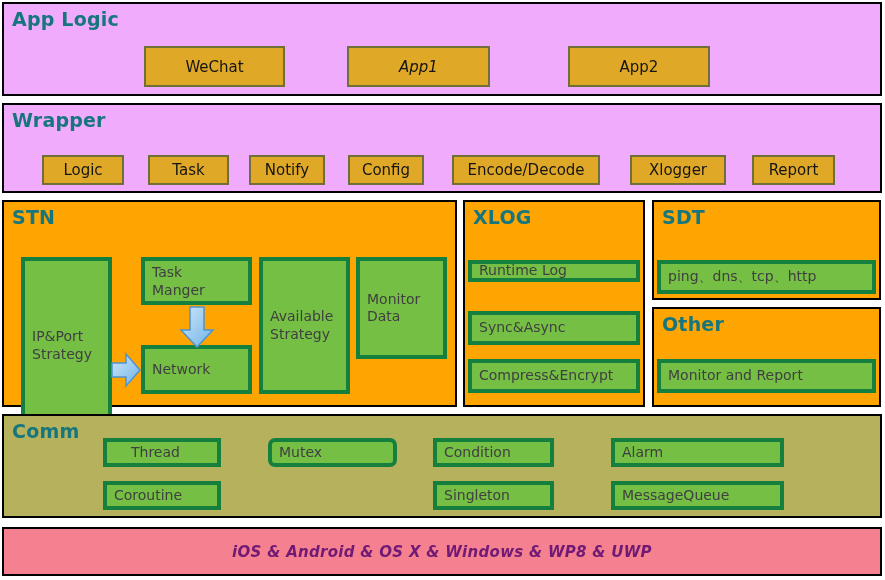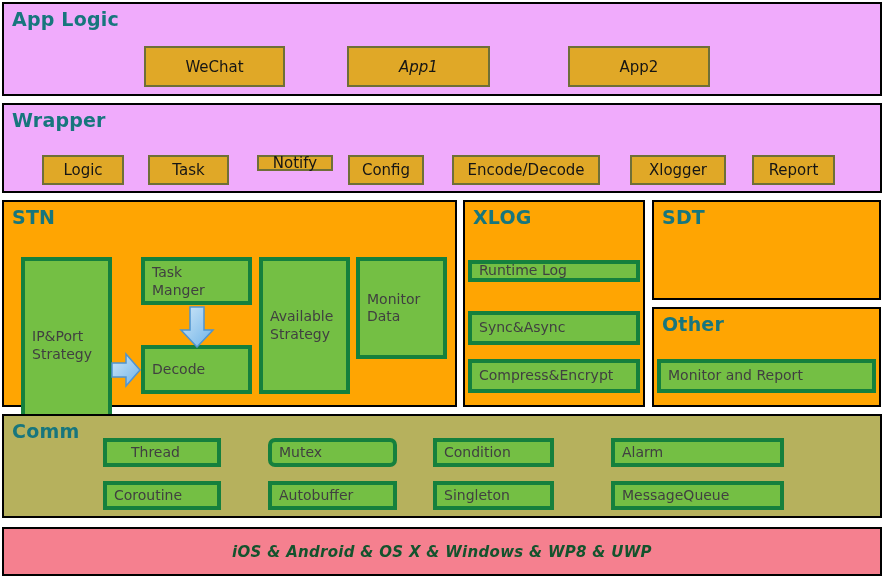--- a/index.html
+++ b/index.html
@@ -11,53 +11,53 @@
   .bg-olive{background:#b6b15d;}
   .bg-pink{background:#f5808f;}
   .sec-title{position:absolute;left:8px;top:4px;color:#17767d;font-weight:bold;font-size:19px;letter-spacing:.2px;}
   .ybox{position:absolute;background:#e0a827;border:2px solid #6f6f37;box-sizing:border-box;
         display:flex;align-items:center;justify-content:center;font-size:15px;color:#151515;}
   .gbox{position:absolute;background:#74bf44;border:4px solid #15803d;box-sizing:border-box;
         display:flex;align-items:center;padding:0 7px;font-size:14px;color:#404040;line-height:1.25;}
   .gbox.top-align{align-items:flex-start;padding-top:3px;}
   .gbox.top-align .wrapnarrow{display:block;width:62px;}
   .arrow{position:absolute;}
-  .platform-label{width:100%;text-align:center;color:#14532d;font-size:15px;font-style:italic;
+  .platform-label{width:100%;text-align:center;color:#701a75;font-size:15px;font-style:italic;
         font-weight:600;letter-spacing:.3px;}
 </style>
 </head>
 <body>
 
 <div class="stage">
 
   <div class="sec bg-gray" style="left:2px;top:2px;width:880px;height:94px;">
     <div class="sec-title">App Logic</div>
     <div class="ybox" style="left:140px;top:42px;width:141px;height:41px;">WeChat</div>
     <div class="ybox" style="left:343px;top:42px;width:143px;height:41px;font-style:italic;">App1</div>
     <div class="ybox" style="left:564px;top:42px;width:142px;height:41px;">App2</div>
   </div>
 
   <div class="sec bg-gray" style="left:2px;top:103px;width:880px;height:90px;">
     <div class="sec-title">Wrapper</div>
     <div class="ybox" style="left:38px;top:50px;width:82px;height:30px;">Logic</div>
     <div class="ybox" style="left:144px;top:50px;width:81px;height:30px;">Task</div>
-    <div class="ybox" style="left:253px;top:50px;width:76px;height:16px;">Notify</div>
+    <div class="ybox" style="left:245px;top:50px;width:76px;height:30px;">Notify</div>
     <div class="ybox" style="left:344px;top:50px;width:76px;height:30px;">Config</div>
     <div class="ybox" style="left:448px;top:50px;width:148px;height:30px;">Encode/Decode</div>
     <div class="ybox" style="left:626px;top:50px;width:96px;height:30px;">Xlogger</div>
     <div class="ybox" style="left:748px;top:50px;width:83px;height:30px;">Report</div>
   </div>
 
   <div class="sec bg-orange" style="left:2px;top:200px;width:455px;height:207px;">
     <div class="sec-title">STN</div>
     <div class="gbox" style="left:17px;top:55px;width:91px;height:177px;">IP&amp;Port Strategy</div>
     <div class="gbox top-align" style="left:137px;top:55px;width:111px;height:48px;">
         <span class="wrapnarrow">Task Manger</span>
       </div>
-    <div class="gbox" style="left:137px;top:143px;width:111px;height:49px;">Decode</div>
+    <div class="gbox" style="left:137px;top:143px;width:111px;height:49px;">Network</div>
     <div class="gbox" style="left:255px;top:55px;width:91px;height:137px;">Available Strategy</div>
     <div class="gbox" style="left:352px;top:55px;width:91px;height:102px;">Monitor Data</div>
 
     <svg class="arrow" style="left:175px;top:104px;" width="36" height="42" viewBox="0 0 36 42">
       <defs>
         <linearGradient id="agrad1" x1="0" y1="0" x2="1" y2="1">
           <stop offset="0" stop-color="#cfe7f8"></stop>
             <stop offset="1" stop-color="#6fb3e8"></stop>
         </linearGradient>
       </defs>
@@ -77,35 +77,35 @@
 
   <div class="sec bg-orange" style="left:463px;top:200px;width:182px;height:207px;">
     <div class="sec-title">XLOG</div>
     <div class="gbox" style="left:3px;top:58px;width:172px;height:22px;">Runtime Log</div>
     <div class="gbox" style="left:3px;top:109px;width:172px;height:34px;">Sync&amp;Async</div>
     <div class="gbox" style="left:3px;top:157px;width:172px;height:34px;">Compress&amp;Encrypt</div>
   </div>
 
   <div class="sec bg-orange" style="left:652px;top:200px;width:229px;height:100px;">
     <div class="sec-title">SDT</div>
+    <div class="gbox" style="left:3px;top:58px;width:219px;height:34px;">ping、dns、tcp、http</div>
   </div>
 
   <div class="sec bg-orange" style="left:652px;top:307px;width:229px;height:100px;">
     <div class="sec-title">Other</div>
     <div class="gbox" style="left:3px;top:50px;width:219px;height:34px;">Monitor and Report</div>
   </div>
 
   <div class="sec bg-olive" style="left:2px;top:414px;width:880px;height:104px;">
     <div class="sec-title">Comm</div>
     <div class="gbox" style="left:99px;top:22px;width:118px;height:29px;padding-left:24px;">Thread</div>
     <div class="gbox" style="left:264px;top:22px;width:129px;height:29px;border-radius:7px;">Mutex</div>
     <div class="gbox" style="left:429px;top:22px;width:121px;height:29px;">Condition</div>
     <div class="gbox" style="left:607px;top:22px;width:173px;height:29px;">Alarm</div>
     <div class="gbox" style="left:99px;top:65px;width:118px;height:29px;">Coroutine</div>
-    <div class="gbox" style="left:264px;top:65px;width:129px;height:29px;">Autobuffer</div>
     <div class="gbox" style="left:429px;top:65px;width:121px;height:29px;">Singleton</div>
     <div class="gbox" style="left:607px;top:65px;width:173px;height:29px;">MessageQueue</div>
   </div>
 
   <div class="sec bg-pink" style="left:2px;top:527px;width:880px;height:49px;display:flex;align-items:center;">
     <div class="platform-label">iOS &amp; Android &amp; OS X &amp; Windows &amp; WP8 &amp; UWP</div>
   </div>
 
 </div>
 

